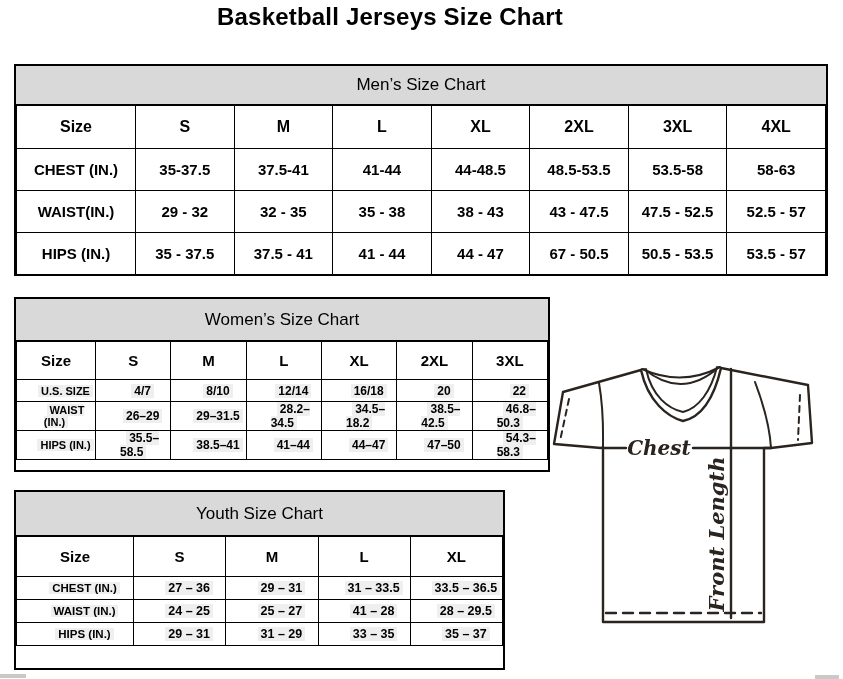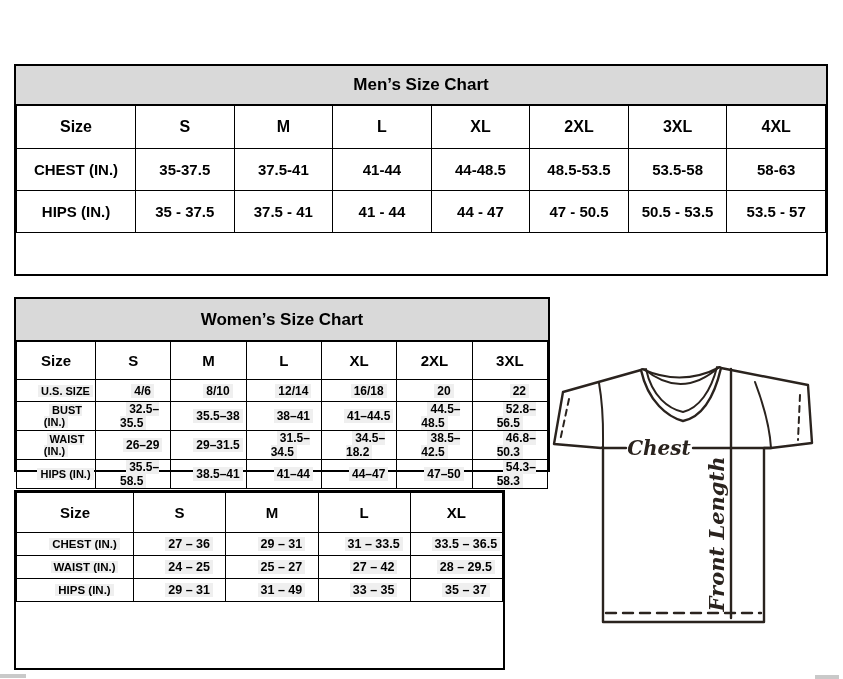--- a/index.html
+++ b/index.html
@@ -5,21 +5,21 @@
   html,body{margin:0;padding:0;background:#ffffff;}
   .page{position:relative;width:843px;height:679px;background:#fff;overflow:hidden;
         font-family:"Liberation Sans",sans-serif;color:#000;}
   .page-title{position:absolute;top:3px;left:0;width:780px;margin:0;text-align:center;
         font-size:24px;font-weight:bold;letter-spacing:.2px;}
   .chart{position:absolute;border:2px solid #000;background:#fff;box-sizing:border-box;}
   .mens{left:14px;top:64px;width:814px;height:212px;}
   .womens{left:14px;top:297px;width:536px;height:175px;}
   .youth{left:14px;top:490px;width:491px;height:180px;}
   .band{background:#d9d9d9;border-bottom:1px solid #000;display:flex;align-items:center;
-        justify-content:center;font-weight:bold;box-sizing:border-box;}
+        justify-content:center;font-weight:normal;box-sizing:border-box;}
   .mens .band{height:39px;font-size:17px;}
   .womens .band{height:42px;font-size:17px;}
   .youth .band{height:44px;font-size:17px;}
   table{width:100%;border-collapse:collapse;table-layout:fixed;font-weight:bold;}
   th,td{border:1px solid #000;text-align:center;vertical-align:middle;padding:0;overflow:hidden;}
   .mens th{height:42px;font-size:16px;}
   .mens td{height:41px;font-size:15px;}
   .mens th:first-child,.mens td:first-child{width:118px;}
   .womens th{height:37px;font-size:15px;}
   .womens td{height:21px;font-size:12px;}
@@ -35,20 +35,21 @@
   .diagram-label{font-family:"DejaVu Serif",serif;font-style:italic;font-weight:bold;}
   .artifact{position:absolute;background:#c9c9c9;height:4px;}
   .artifact-left{left:0;top:674px;width:26px;}
   .artifact-right{left:815px;top:675px;width:24px;}
 </style>
 </head>
 <body>
 
 <div class="page">
 
+  <h1 class="page-title">Basketball Jerseys Size Chart</h1>
 
   <section class="chart mens">
       <div class="band">Men’s Size Chart</div>
       <table>
         <thead>
           <tr>
             <th>Size</th>
             <th>S</th>
             <th>M</th>
             <th>L</th>
@@ -63,26 +64,36 @@
             <td>CHEST (IN.)</td>
             <td>35-37.5</td>
             <td>37.5-41</td>
             <td>41-44</td>
             <td>44-48.5</td>
             <td>48.5-53.5</td>
             <td>53.5-58</td>
             <td>58-63</td>
           </tr>
           <tr>
+            <td>WAIST(IN.)</td>
+            <td>29 - 32</td>
+            <td>32 - 35</td>
+            <td>35 - 38</td>
+            <td>38 - 43</td>
+            <td>43 - 47.5</td>
+            <td>47.5 - 52.5</td>
+            <td>52.5 - 57</td>
+          </tr>
+          <tr>
             <td>HIPS (IN.)</td>
             <td>35 - 37.5</td>
             <td>37.5 - 41</td>
             <td>41 - 44</td>
             <td>44 - 47</td>
-            <td>47 - 50.5</td>
+            <td>67 - 50.5</td>
             <td>50.5 - 53.5</td>
             <td>53.5 - 57</td>
           </tr>
         </tbody>
       </table>
     </section>
   <section class="chart womens">
       <div class="band">Women’s Size Chart</div>
       <table>
         <thead>
@@ -92,58 +103,50 @@
             <th>M</th>
             <th>L</th>
             <th>XL</th>
             <th>2XL</th>
             <th>3XL</th>
           </tr>
         </thead>
         <tbody>
           <tr>
             <td><span class="hl">U.S. SIZE</span></td>
-            <td><span class="hl">4/6</span></td>
+            <td><span class="hl">4/7</span></td>
             <td><span class="hl">8/10</span></td>
             <td><span class="hl">12/14</span></td>
             <td><span class="hl">16/18</span></td>
             <td><span class="hl">20</span></td>
             <td><span class="hl">22</span></td>
           </tr>
           <tr>
-            <td><span class="hl">BUST (IN.)</span></td>
-            <td><span class="hl">32.5–35.5</span></td>
-            <td><span class="hl">35.5–38</span></td>
-            <td><span class="hl">38–41</span></td>
-            <td><span class="hl">41–44.5</span></td>
-            <td><span class="hl">44.5–48.5</span></td>
-            <td><span class="hl">52.8–56.5</span></td>
-          </tr>
-          <tr>
             <td><span class="hl">WAIST (IN.)</span></td>
             <td><span class="hl">26–29</span></td>
             <td><span class="hl">29–31.5</span></td>
-            <td><span class="hl">31.5–34.5</span></td>
+            <td><span class="hl">28.2–34.5</span></td>
             <td><span class="hl">34.5–18.2</span></td>
             <td><span class="hl">38.5–42.5</span></td>
             <td><span class="hl">46.8–50.3</span></td>
           </tr>
           <tr>
             <td><span class="hl">HIPS (IN.)</span></td>
             <td><span class="hl">35.5–58.5</span></td>
             <td><span class="hl">38.5–41</span></td>
             <td><span class="hl">41–44</span></td>
             <td><span class="hl">44–47</span></td>
             <td><span class="hl">47–50</span></td>
             <td><span class="hl">54.3–58.3</span></td>
           </tr>
         </tbody>
       </table>
     </section>
   <section class="chart youth">
+      <div class="band">Youth Size Chart</div>
       <table>
         <thead>
           <tr>
             <th>Size</th>
             <th>S</th>
             <th>M</th>
             <th>L</th>
             <th>XL</th>
           </tr>
         </thead>
@@ -152,27 +155,27 @@
             <td><span class="hl">CHEST (IN.)</span></td>
             <td><span class="hl">27 – 36</span></td>
             <td><span class="hl">29 – 31</span></td>
             <td><span class="hl">31 – 33.5</span></td>
             <td><span class="hl">33.5 – 36.5</span></td>
           </tr>
           <tr>
             <td><span class="hl">WAIST (IN.)</span></td>
             <td><span class="hl">24 – 25</span></td>
             <td><span class="hl">25 – 27</span></td>
-            <td><span class="hl">27 – 42</span></td>
+            <td><span class="hl">41 – 28</span></td>
             <td><span class="hl">28 – 29.5</span></td>
           </tr>
           <tr>
             <td><span class="hl">HIPS (IN.)</span></td>
             <td><span class="hl">29 – 31</span></td>
-            <td><span class="hl">31 – 49</span></td>
+            <td><span class="hl">31 – 29</span></td>
             <td><span class="hl">33 – 35</span></td>
             <td><span class="hl">35 – 37</span></td>
           </tr>
         </tbody>
       </table>
     </section>
 
   <div class="jersey">
     <svg width="282" height="272" viewBox="0 0 282 272">
       <g stroke="#2a231e" stroke-width="2.4" fill="none" stroke-linejoin="round" stroke-linecap="round">

